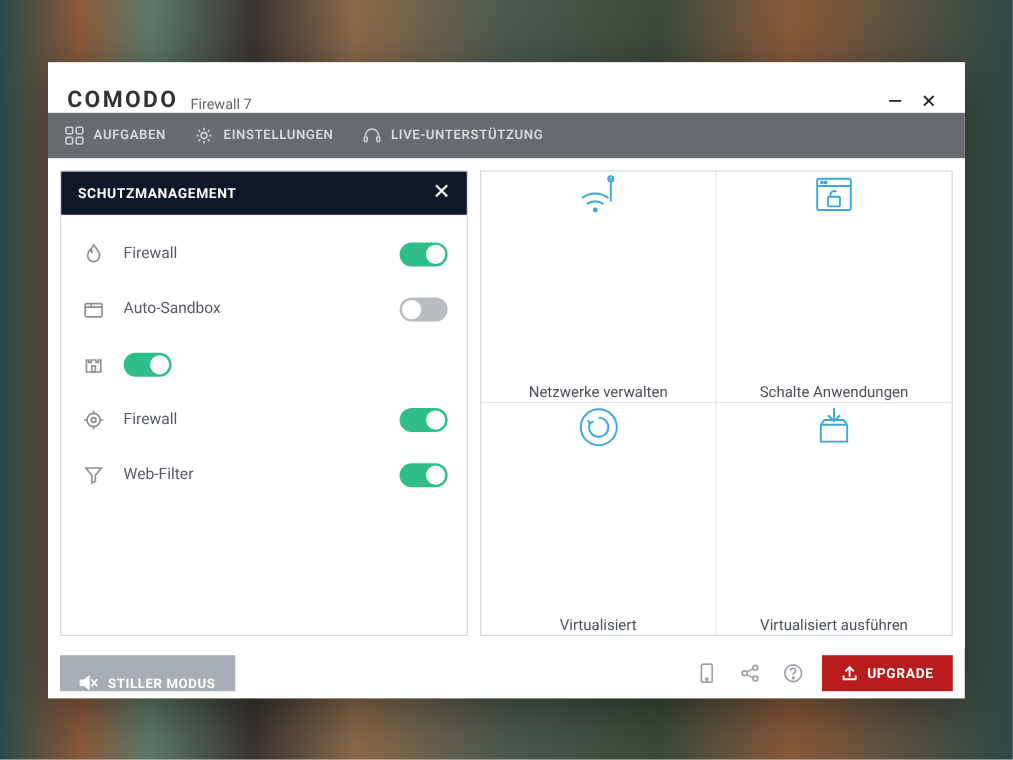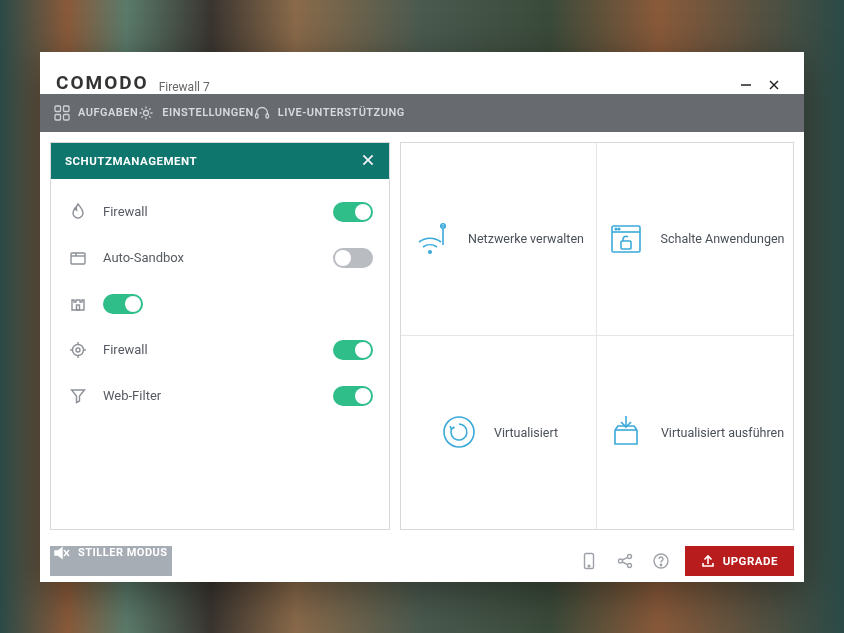--- a/index.html
+++ b/index.html
@@ -40,20 +40,21 @@
 }
 .titlebar-spacer { flex: 1; }
 .win-btn { width: 28px; text-align: center; color: #222; font-size: 14px; cursor: pointer; }
 
 .toolbar {
   height: 38px;
   background: #676a6f;
   display: flex;
   align-items: center;
   padding: 0 14px;
+  gap: 24px;
 }
 .toolbar-item {
   display: flex;
   align-items: center;
   gap: 8px;
   color: #d8dbde;
   font-size: 11px;
   font-weight: 600;
   letter-spacing: 0.5px;
   cursor: pointer;
@@ -73,21 +74,21 @@
   border: 1px solid #d6d8db;
   background: #fff;
   display: flex;
   flex-direction: column;
 }
 .panel-left { width: 340px; }
 .panel-right { flex: 1; }
 
 .panel-header {
   height: 36px;
-  background: #0f766e;
+  background: #0f172a;
   color: #fff;
   display: flex;
   align-items: center;
   padding: 0 14px;
   font-size: 11.5px;
   font-weight: 700;
   letter-spacing: 0.5px;
 }
 .panel-header .close {
   margin-left: auto;
@@ -130,45 +131,46 @@
 .toggle.off .knob { left: 2px; }
 
 .tile-grid {
   flex: 1;
   display: grid;
   grid-template-columns: 1fr 1fr;
   grid-template-rows: 1fr 1fr;
 }
 .tile {
   display: flex;
-  align-items: center;
-  justify-content: center;
+  flex-direction: column;
+  align-items: center;
+  justify-content: space-between;
   gap: 15px;
   cursor: pointer;
 }
 .tile:nth-child(1), .tile:nth-child(2) { border-bottom: 1px solid #e4e6e9; }
 .tile:nth-child(1), .tile:nth-child(3) { border-right: 1px solid #e4e6e9; }
 .tile-label { font-size: 12.5px; color: #4a5058; }
 .tile svg { stroke: #3aa9d9; }
 
 .footer {
   height: 42px;
   display: flex;
   align-items: center;
   padding: 0 10px;
   gap: 12px;
 }
 .silent-btn {
   height: 30px;
   background: #a7adb4;
   color: #fff;
   display: flex;
-  align-items: flex-start;
+  align-items: flex-end;
   gap: 8px;
-  padding: 0 4px;
+  padding: 0 16px;
   font-size: 11px;
   font-weight: 700;
   letter-spacing: 0.5px;
   cursor: pointer;
 }
 .footer-spacer { flex: 1; }
 .footer-icon {
   width: 24px;
   display: flex;
   justify-content: center;

